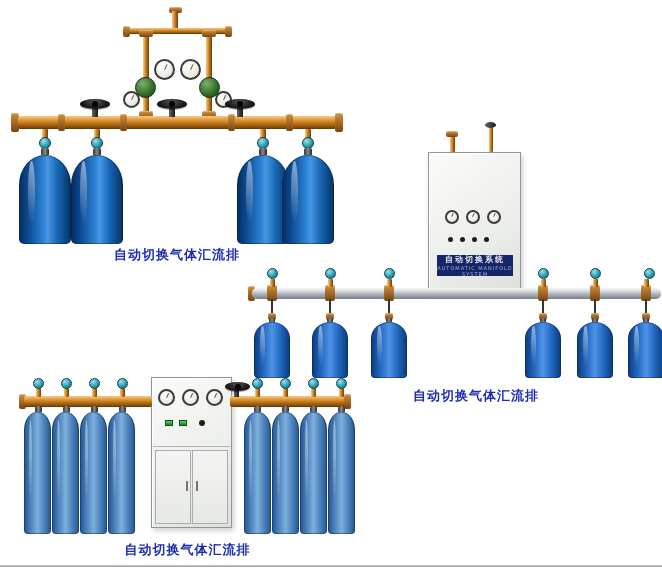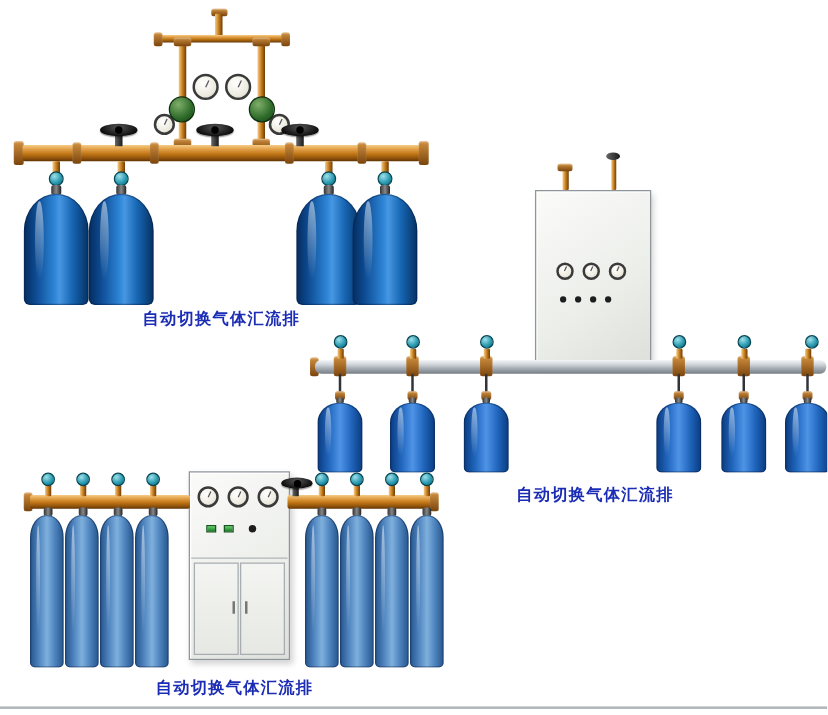--- a/index.html
+++ b/index.html
@@ -112,20 +112,24 @@
     <div class="abs stem" style="left:485px;top:122px;width:11px;height:6px;border-radius:50%"></div>
 
     <div class="abs cabinet" style="left:428px;top:152px;width:93px;height:141px"></div>
     <div class="abs gauge" style="left:445px;top:210px;width:14px;height:14px"></div>
     <div class="abs gauge" style="left:466px;top:210px;width:14px;height:14px"></div>
     <div class="abs gauge" style="left:487px;top:210px;width:14px;height:14px"></div>
     <div class="abs dot" style="left:448px;top:237px;width:5px;height:5px"></div>
     <div class="abs dot" style="left:460px;top:237px;width:5px;height:5px"></div>
     <div class="abs dot" style="left:472px;top:237px;width:5px;height:5px"></div>
     <div class="abs dot" style="left:484px;top:237px;width:5px;height:5px"></div>
+    <div class="abs plate" style="left:437px;top:255px;width:76px;height:21px">
+      <div class="t1">自动切换系统</div>
+      <div class="t2">AUTOMATIC MANIFOLD SYSTEM</div>
+    </div>
 
     <div class="abs fit" style="left:248px;top:286px;width:7px;height:15px"></div>
     <div class="abs silverH" style="left:252px;top:288px;width:409px;height:11px"></div>
     <div class="abs fit" style="left:267px;top:285px;width:10px;height:16px"></div>
     <div class="abs fit" style="left:325px;top:285px;width:10px;height:16px"></div>
     <div class="abs fit" style="left:384px;top:285px;width:10px;height:16px"></div>
     <div class="abs fit" style="left:538px;top:285px;width:10px;height:16px"></div>
     <div class="abs fit" style="left:590px;top:285px;width:10px;height:16px"></div>
     <div class="abs fit" style="left:641px;top:285px;width:10px;height:16px"></div>
 

